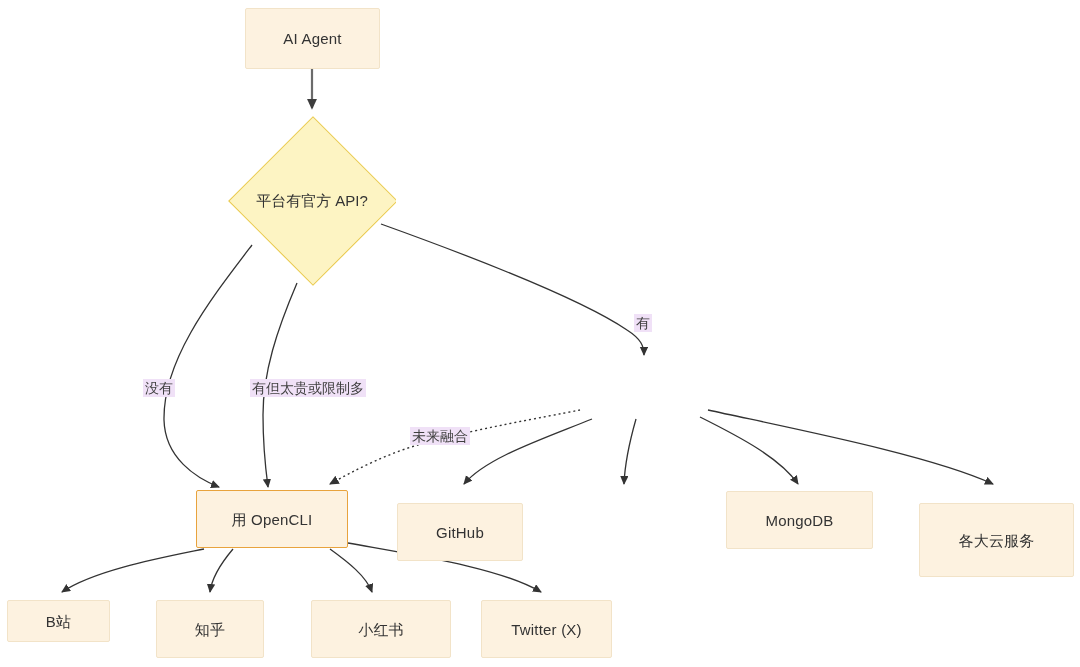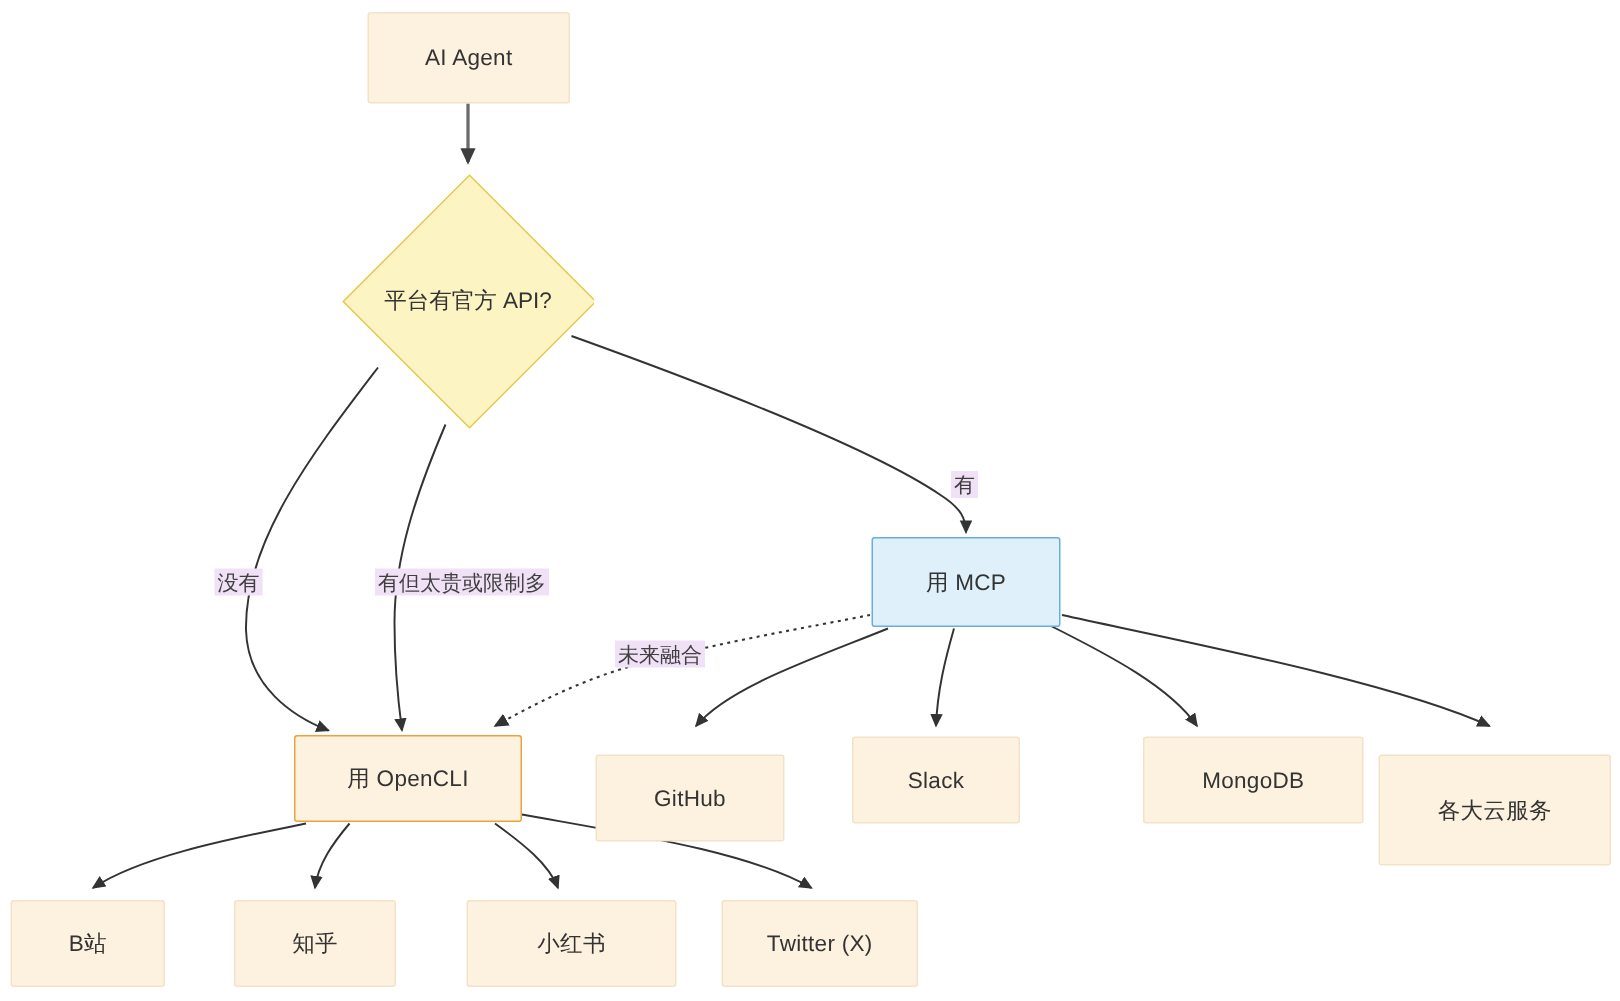--- a/index.html
+++ b/index.html
@@ -158,41 +158,35 @@
 
   <div class="diamond-wrap" style="left:228px; top:113px; width:168px; height:174px;">
     <div class="diamond-shape"></div>
     <span class="diamond-label">平台有官方 API?</span>
   </div>
 
   <div class="node rect-accent" style="left:196px; top:490px; width:152px; height:58px;">
     <span class="node-label">用 OpenCLI</span>
   </div>
 
-  <div class="node rect-blue" style="left:581px; top:358px; width:126px; height:60px;">
-    <span class="node-label">用 MCP</span>
-  </div>
 
   <div class="node rect-default" style="left:397px; top:491px; width:126px; height:58px;margin-top:12px;">
     <span class="node-label">GitHub</span>
   </div>
 
-  <div class="node rect-default" style="left:568px; top:491px; width:112px; height:58px;">
-    <span class="node-label">Slack</span>
-  </div>
-
-  <div class="node rect-default" style="left:726px; top:491px; width:147px; height:58px;margin-left:36px;">
+
+  <div class="node rect-default" style="left:726px; top:491px; width:147px; height:58px;">
     <span class="node-label">MongoDB</span>
   </div>
 
   <div class="node rect-default" style="left:919px; top:491px; width:155px; height:74px;margin-top:12px;">
     <span class="node-label">各大云服务</span>
   </div>
 
-  <div class="node rect-default" style="left:7px; top:600px; width:103px; height:58px;">
+  <div class="node rect-default" style="left:7px; top:600px; width:103px; height:42px;">
     <span class="node-label">B站</span>
   </div>
 
   <div class="node rect-default" style="left:156px; top:600px; width:108px; height:58px;">
     <span class="node-label">知乎</span>
   </div>
 
   <div class="node rect-default" style="left:311px; top:600px; width:140px; height:58px;">
     <span class="node-label">小红书</span>
   </div>

